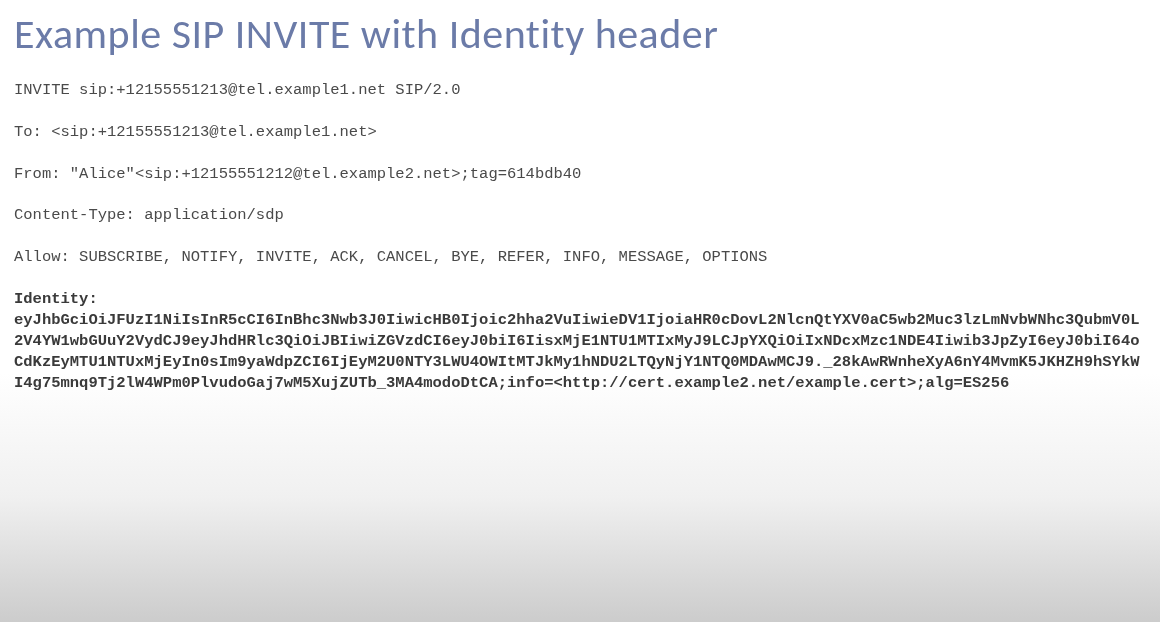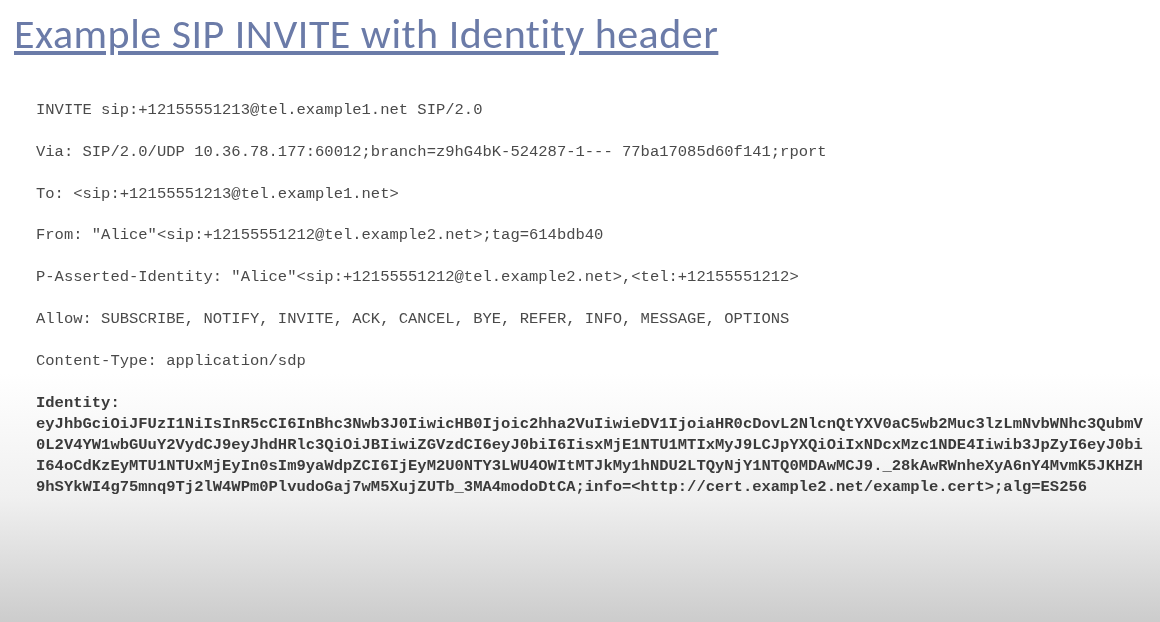--- a/index.html
+++ b/index.html
@@ -11,54 +11,49 @@
       width: 1160px;
       height: 622px;
       background: linear-gradient(to bottom, #ffffff 0%, #ffffff 60%, #f0f0f0 80%, #cccccc 100%);
       padding: 8px 14px;
       font-family: Calibri, 'Segoe UI', sans-serif;
     }
     .title {
       font-size: 42px;
       color: #6b7ba8;
       font-weight: 400;
-      margin-bottom: 20px;
       letter-spacing: 0.5px;
-      text-decoration: underline;
     }
     .sip-content {
       font-family: 'Consolas', 'Courier New', monospace;
       font-size: 15.5px;
       line-height: 1.35;
       color: #4a4a4a;
       white-space: pre-wrap;
       word-wrap: break-word;
     }
     .sip-line {
       display: block;
-      margin-left: 22px;
     }
     .identity-bold {
       font-weight: bold;
       color: #3a3a3a;
     }
   </style>
 </head>
 <body>
 
 <h1 class="title">Example SIP INVITE with Identity header</h1>
 
 <div class="sip-content">
 <span class="sip-line">INVITE sip:+12155551213@tel.example1.net SIP/2.0</span>
-<span class="sip-line">Via: SIP/2.0/UDP 10.36.78.177:60012;branch=z9hG4bK-524287-1--- 77ba17085d60f141;rport</span>
 <span class="sip-line">To: &lt;sip:+12155551213@tel.example1.net&gt;</span>
 <span class="sip-line">From: "Alice"&lt;sip:+12155551212@tel.example2.net&gt;;tag=614bdb40</span>
-<span class="sip-line">P-Asserted-Identity: "Alice"&lt;sip:+12155551212@tel.example2.net&gt;,&lt;tel:+12155551212&gt;</span>
+<span class="sip-line">Content-Type: application/sdp</span>
 <span class="sip-line">Allow: SUBSCRIBE, NOTIFY, INVITE, ACK, CANCEL, BYE, REFER, INFO, MESSAGE, OPTIONS</span>
-<span class="sip-line">Content-Type: application/sdp</span>
 <span class="sip-line identity-bold">Identity: eyJhbGciOiJFUzI1NiIsInR5cCI6InBhc3Nwb3J0IiwicHB0Ijoic2hha2VuIiwieDV1IjoiaHR0cDovL2NlcnQtYXV0aC5wb2Muc3lzLmNvbWNhc3QubmV0L2V4YW1wbGUuY2VydCJ9eyJhdHRlc3QiOiJBIiwiZGVzdCI6eyJ0biI6IisxMjE1NTU1MTIxMyJ9LCJpYXQiOiIxNDcxMzc1NDE4Iiwib3JpZyI6eyJ0biI64oCdKzEyMTU1NTUxMjEyIn0sIm9yaWdpZCI6IjEyM2U0NTY3LWU4OWItMTJkMy1hNDU2LTQyNjY1NTQ0MDAwMCJ9._28kAwRWnheXyA6nY4MvmK5JKHZH9hSYkWI4g75mnq9Tj2lW4WPm0PlvudoGaj7wM5XujZUTb_3MA4modoDtCA;info=&lt;http://cert.example2.net/example.cert&gt;;alg=ES256</span>
 
 
 
 
 
 
 
 
 </div>

